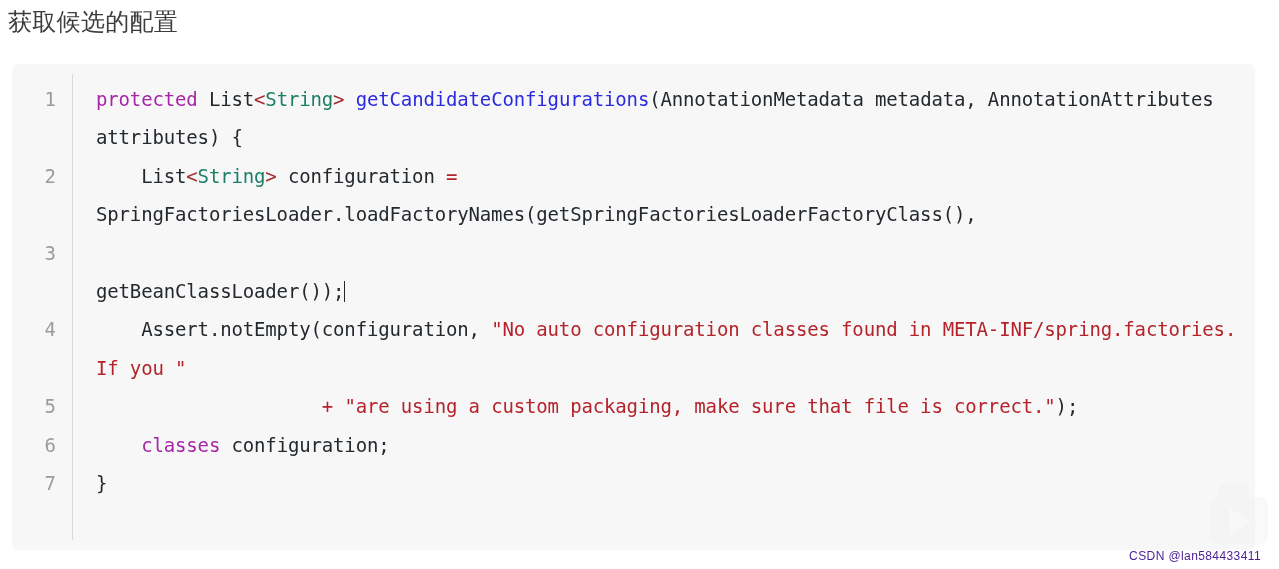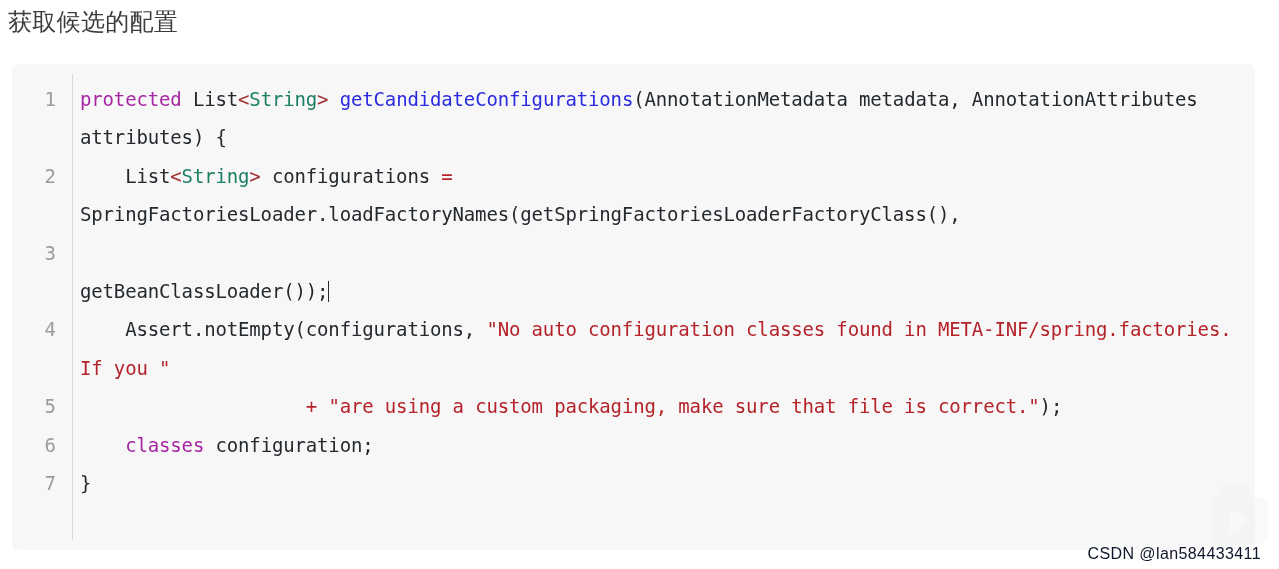--- a/index.html
+++ b/index.html
@@ -70,21 +70,21 @@
     padding-right: 16px;
     box-sizing: border-box;
     color: #9b9b9f;
     font-family: "DejaVu Sans Mono", "Liberation Mono", monospace;
     font-size: 19px;
     user-select: none;
   }
 
   .code-text {
     flex: 1;
-    padding-left: 8px;
+    padding-left: 24px;
     color: #24292e;
     white-space: pre-wrap;
     word-break: break-word;
     letter-spacing: -0.15px;
   }
 
   .tok-kw      { color: #a626a4; }
   .tok-type    { color: #1a7f64; }
   .tok-fn      { color: #2a2ae0; }
   .tok-punct   { color: #a03030; }
@@ -99,22 +99,22 @@
     background: #24292e;
     vertical-align: -4px;
     margin-left: 0px;
   }
 
   .watermark {
     position: absolute;
     right: 18px;
     bottom: 6px;
     font-family: "Liberation Sans", sans-serif;
-    font-size: 16px;
-    color: #0f172a;
+    font-size: 12px;
+    color: #4c1d95;
     letter-spacing: 0.4px;
     white-space: nowrap;
     user-select: none;
   }
 
   .corner-logo {
     position: absolute;
     right: 6px;
     bottom: 14px;
     width: 78px;
@@ -132,31 +132,31 @@
   <div class="code-scroll">
     <div class="gutter-rule"></div>
 
     <div class="code-line">
       <div class="ln">1</div>
       <div class="code-text"><span class="tok-kw">protected</span> <span class="tok-plain">List</span><span class="tok-punct">&lt;</span><span class="tok-type">String</span><span class="tok-punct">&gt;</span> <span class="tok-fn">getCandidateConfigurations</span><span class="tok-plain">(AnnotationMetadata metadata, AnnotationAttributes attributes) {</span></div>
     </div>
 
     <div class="code-line">
       <div class="ln">2</div>
-      <div class="code-text"><span class="tok-plain">    List</span><span class="tok-punct">&lt;</span><span class="tok-type">String</span><span class="tok-punct">&gt;</span><span class="tok-plain"> configurations </span><span class="tok-op">=</span><span class="tok-plain"> SpringFactoriesLoader.loadFactoryNames(getSpringFactoriesLoaderFactoryClass(),</span></div>
+      <div class="code-text"><span class="tok-plain">    List</span><span class="tok-punct">&lt;</span><span class="tok-type">String</span><span class="tok-punct">&gt;</span><span class="tok-plain"> configuration </span><span class="tok-op">=</span><span class="tok-plain"> SpringFactoriesLoader.loadFactoryNames(getSpringFactoriesLoaderFactoryClass(),</span></div>
     </div>
 
     <div class="code-line">
       <div class="ln">3</div>
       <div class="code-text"><span class="tok-plain">                                                                                                           getBeanClassLoader());</span><span class="caret"></span></div>
     </div>
 
     <div class="code-line">
       <div class="ln">4</div>
-      <div class="code-text"><span class="tok-plain">    Assert.notEmpty(configurations, </span><span class="tok-str">"No auto configuration classes found in META-INF/spring.factories. If you "</span></div>
+      <div class="code-text"><span class="tok-plain">    Assert.notEmpty(configuration, </span><span class="tok-str">"No auto configuration classes found in META-INF/spring.factories. If you "</span></div>
     </div>
 
     <div class="code-line">
       <div class="ln">5</div>
       <div class="code-text"><span class="tok-plain">                    </span><span class="tok-op">+</span> <span class="tok-str">"are using a custom packaging, make sure that file is correct."</span><span class="tok-plain">);</span></div>
     </div>
 
     <div class="code-line">
       <div class="ln">6</div>
       <div class="code-text"><span class="tok-plain">    </span><span class="tok-kw">classes</span><span class="tok-plain"> configuration;</span></div>

